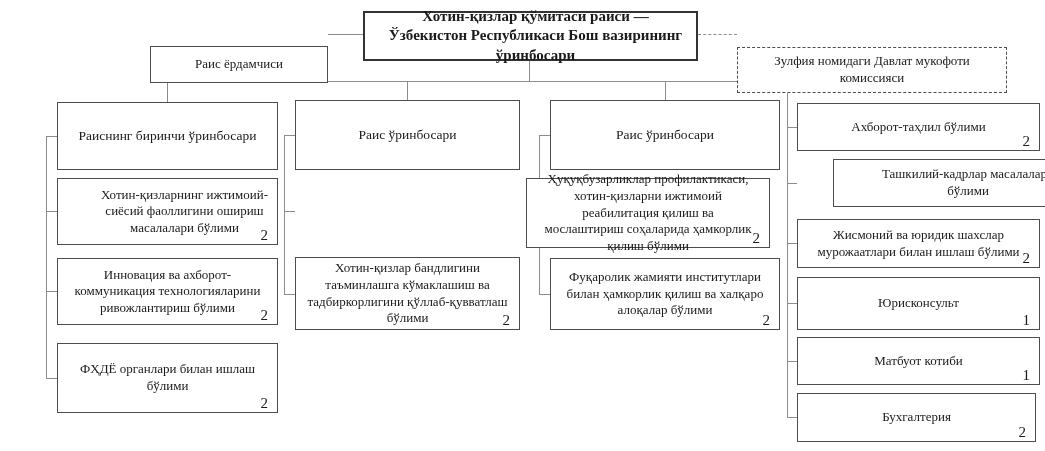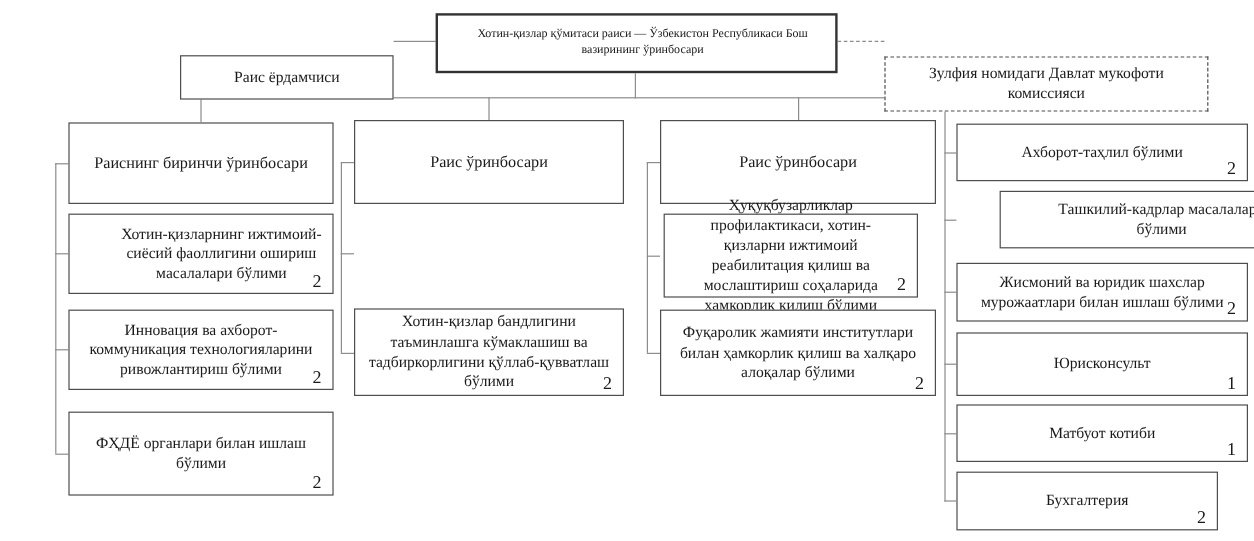--- a/index.html
+++ b/index.html
@@ -27,22 +27,22 @@
   .box .count {
     position: absolute;
     right: 9px;
     bottom: 0px;
     font-size: 15px;
     line-height: 1.2;
   }
   .head { font-size: 13.5px; }
   .main {
     border: 2px solid #333333;
-    font-weight: normal;
-    font-size: 10px;
+    font-weight: bold;
+    font-size: 15px;
     padding-left: 19px;
   }
   .dashed { border: 1px dashed #4d4d4d; }
   .line { position: absolute; background: #8c8c8c; }
   .dline { position: absolute; height: 0; border-top: 1px dashed #8c8c8c; }
 </style>
 </head>
 <body>
 
 <div class="canvas">
@@ -116,21 +116,21 @@
     <span>Раис ўринбосари</span>
   </div>
   <div class="box" style="left:295px; top:257px; width:225px; height:73px;">
     <span>Хотин-қизлар бандлигини таъминлашга кўмаклашиш ва тадбиркорлигини қўллаб-қувватлаш бўлими</span>
     <span class="count">2</span>
   </div>
 
   <div class="box head" style="left:550px; top:100px; width:230px; height:70px;">
     <span>Раис ўринбосари</span>
   </div>
-  <div class="box" style="left:553px; top:178px; width:212px; height:70px; padding:3px 16px;">
+  <div class="box" style="left:526px; top:178px; width:244px; height:70px; padding:3px 16px;">
     <span>Ҳуқуқбузарликлар профилактикаси, хотин-қизларни ижтимоий реабилитация қилиш ва мослаштириш соҳаларида ҳамкорлик қилиш бўлими</span>
     <span class="count">2</span>
   </div>
   <div class="box" style="left:550px; top:258px; width:230px; height:72px;justify-content:center;">
     <span>Фуқаролик жамияти институтлари билан ҳамкорлик қилиш ва халқаро алоқалар бўлими</span>
     <span class="count">2</span>
   </div>
 
   <div class="box" style="left:797px; top:103px; width:243px; height:48px;">
     <span>Ахборот-таҳлил бўлими</span>
@@ -145,18 +145,18 @@
     <span class="count">2</span>
   </div>
   <div class="box" style="left:797px; top:277px; width:243px; height:53px;">
     <span>Юрисконсульт</span>
     <span class="count">1</span>
   </div>
   <div class="box" style="left:797px; top:337px; width:243px; height:48px;">
     <span>Матбуот котиби</span>
     <span class="count">1</span>
   </div>
-  <div class="box" style="left:797px; top:393px; width:218px; height:49px;">
+  <div class="box" style="left:797px; top:393px; width:239px; height:49px;">
     <span>Бухгалтерия</span>
     <span class="count">2</span>
   </div>
 
 </div>
 
 </body></html>

